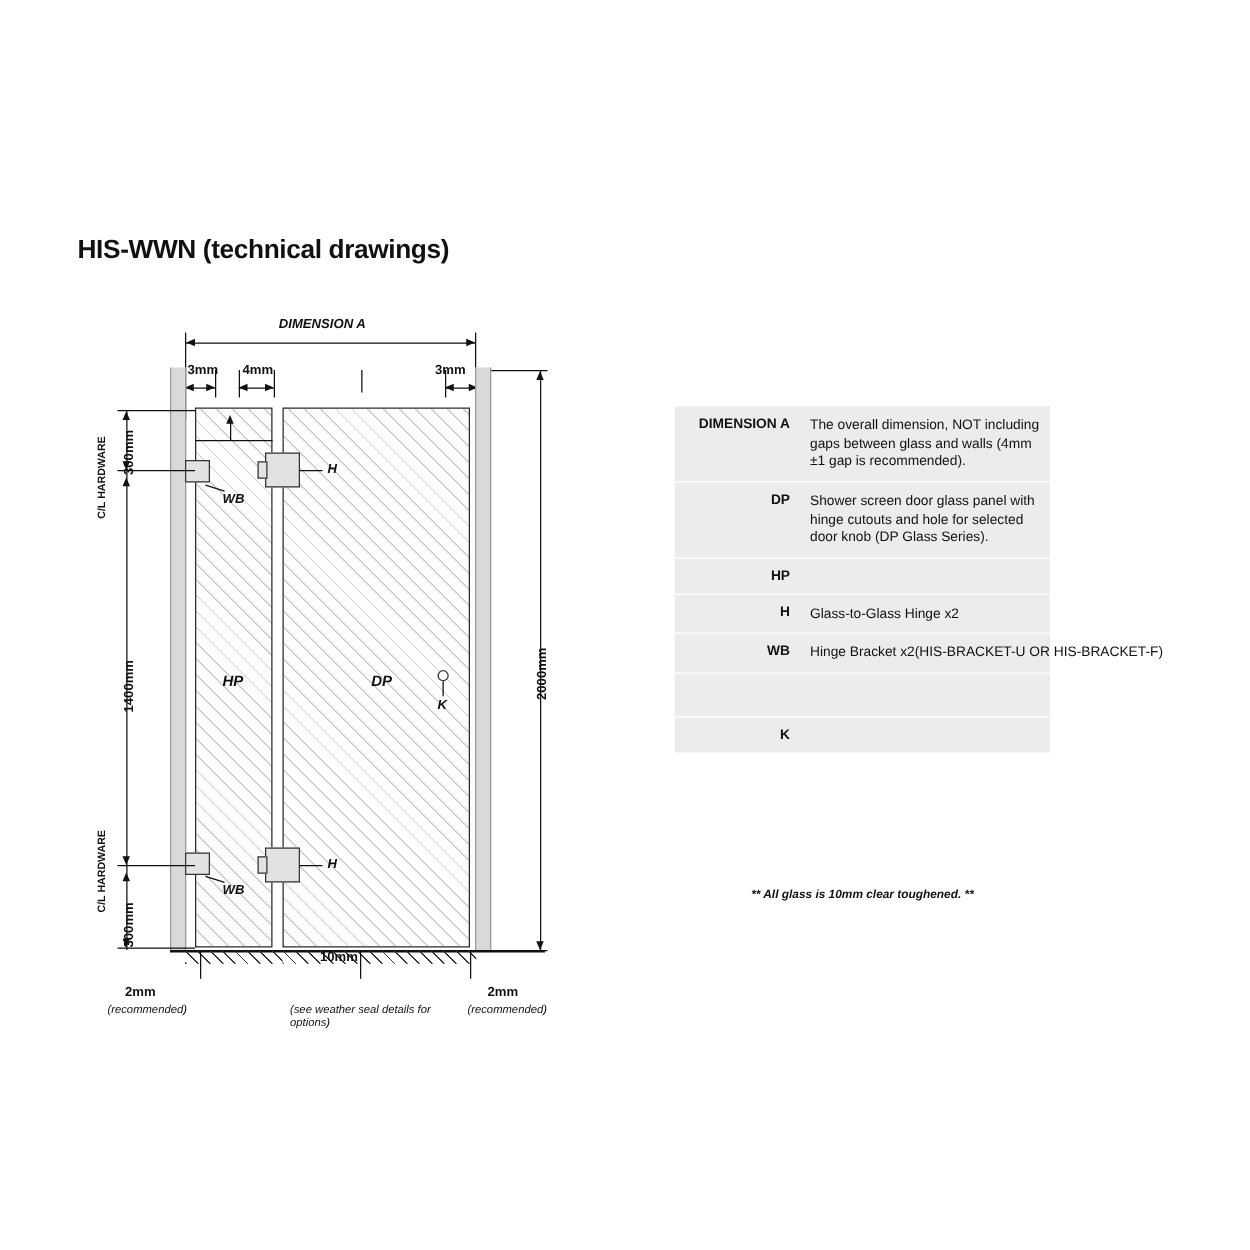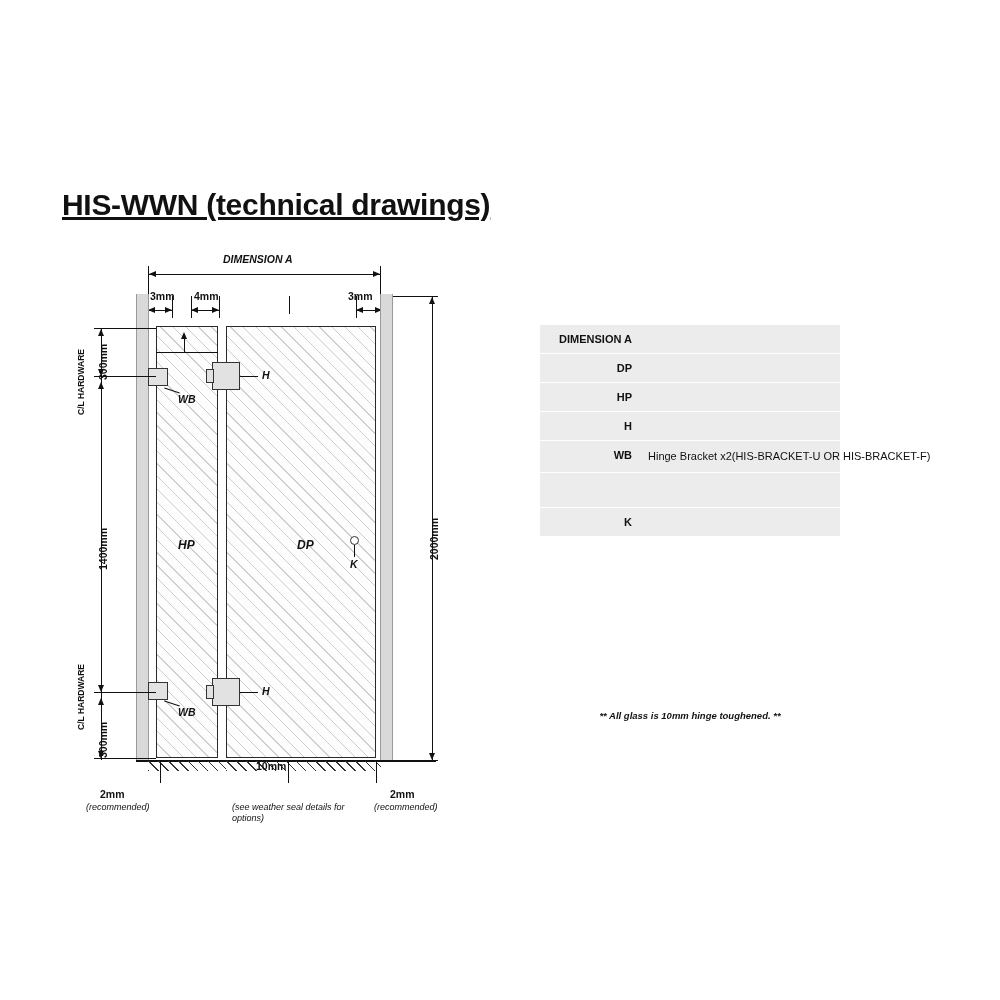--- a/index.html
+++ b/index.html
@@ -14,26 +14,25 @@
     font-family: "Liberation Sans", sans-serif;
     color: #111;
     overflow: hidden;
   }
 
   
   #page-title {
     position: absolute;
     left: 62px;
     top: 188px;
-    font-size: 30px;
+    font-size: 21px;
     font-weight: bold;
     letter-spacing: -0.3px;
     color: #111;
     white-space: nowrap;
-    text-decoration: underline;
   }
 
   
   #drawing {
     position: absolute;
     left: 60px;
     top: 240px;
     width: 420px;
     height: 600px;
   }
@@ -281,36 +280,39 @@
   <div class="lbl small" style="left:172px; top:562px; width:130px; white-space:normal; line-height:1.25;">(see weather seal details for options)</div>
 
   <div class="lbl" style="left:330px; top:548px;">2mm</div>
   <div class="lbl small" style="left:314px; top:562px;">(recommended)</div>
 </div>
 
 <div id="legend">
 
   <div class="legend-row">
     <div class="legend-key">DIMENSION A</div>
+    <div class="legend-val">The overall dimension, NOT including gaps between glass and walls (4mm ±1 gap is recommended).</div>
   </div>
   <div class="legend-row">
     <div class="legend-key">DP</div>
+    <div class="legend-val">Shower screen door glass panel with hinge cutouts and hole for selected door knob (DP Glass Series).</div>
   </div>
   <div class="legend-row">
     <div class="legend-key">HP</div>
   </div>
   <div class="legend-row">
     <div class="legend-key">H</div>
+    <div class="legend-val">Glass-to-Glass Hinge x2</div>
   </div>
   <div class="legend-row">
     <div class="legend-key">WB</div>
     <div class="legend-val wide">Hinge Bracket x2(HIS-BRACKET-U OR HIS-BRACKET-F)</div>
   </div>
   <div class="legend-row" style="min-height:34px;">
     <div class="legend-key"></div>
     <div class="legend-val"></div>
   </div>
   <div class="legend-row">
     <div class="legend-key">K</div>
   </div>
 </div>
 
-<div id="legend-note">** All glass is 10mm hinge toughened. **</div>
+<div id="legend-note">** All glass is 10mm clear toughened. **</div>
 
 </body></html>

